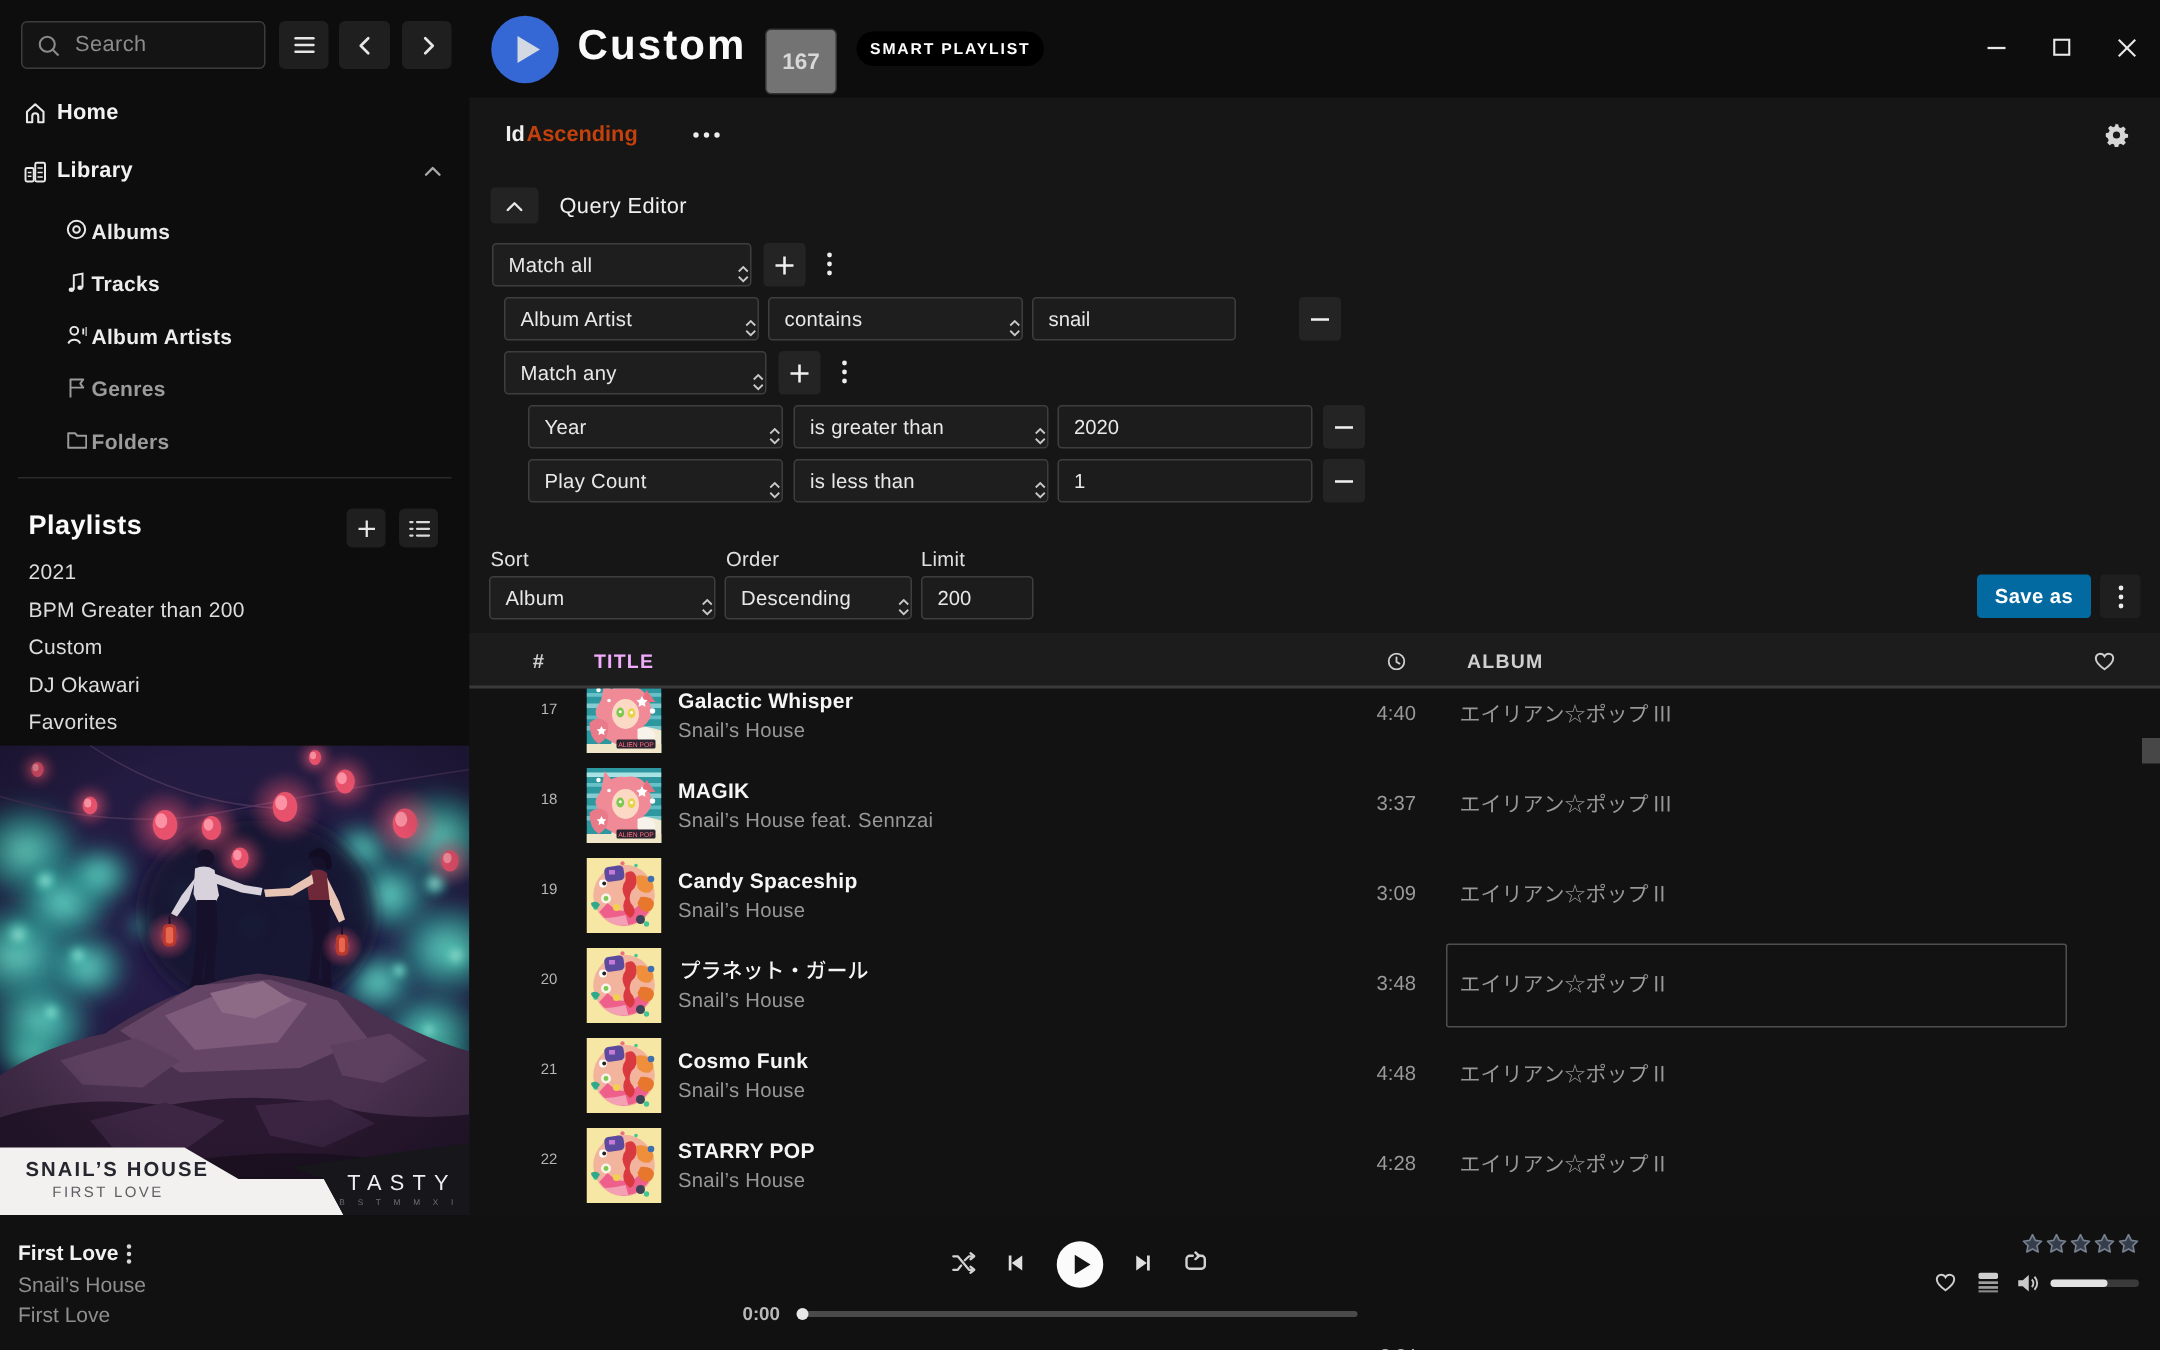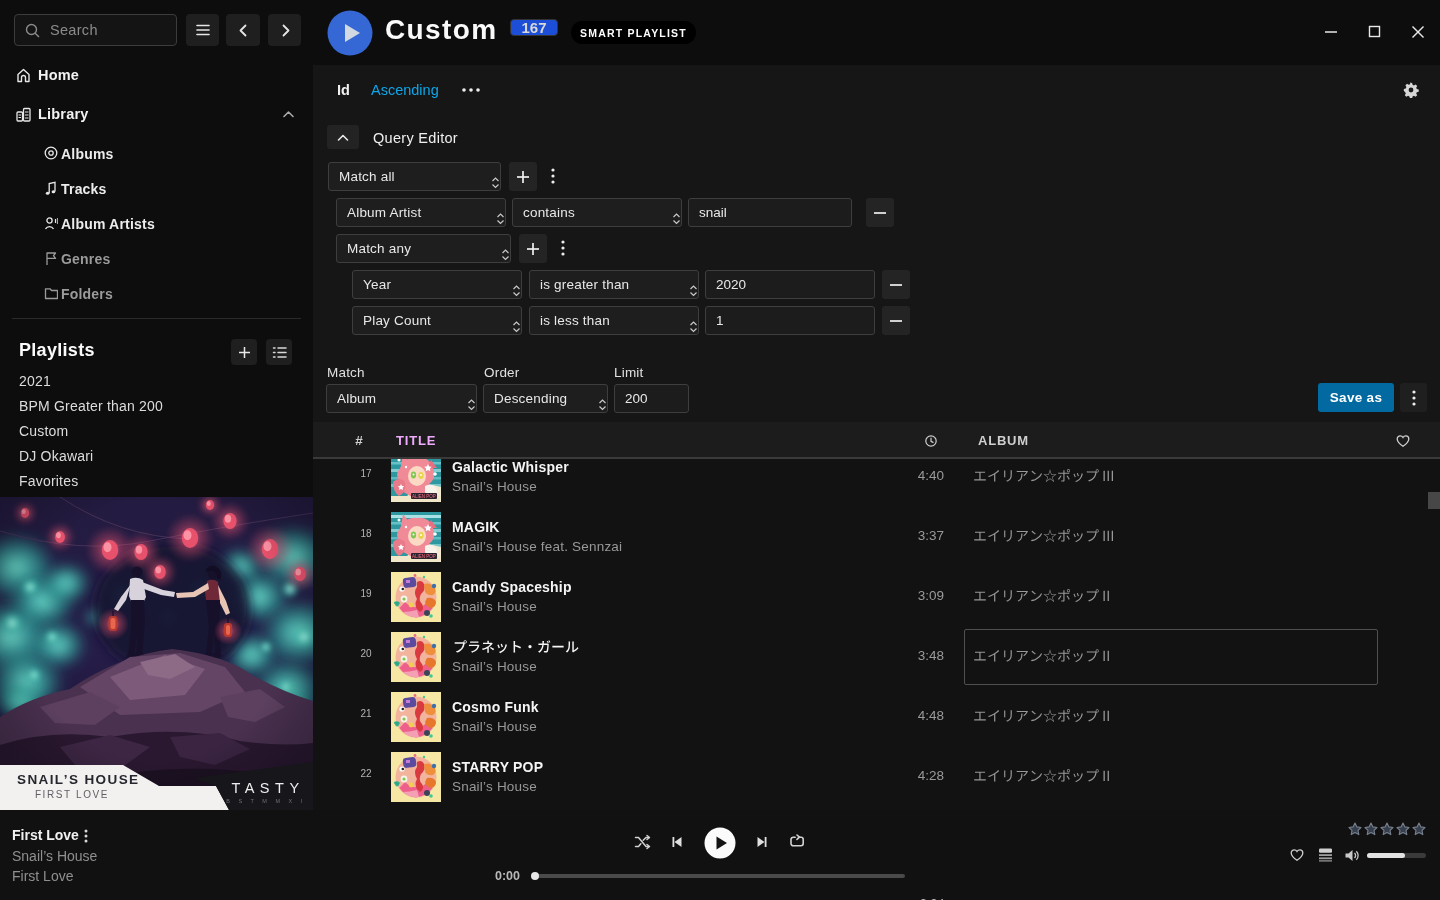--- a/index.html
+++ b/index.html
@@ -260,37 +260,37 @@
       <text x="72" y="301" font-family="Liberation Sans,sans-serif" font-size="10" fill="#5e5e64" letter-spacing="1.6" text-anchor="middle">FIRST LOVE</text>
       <text x="268" y="296" font-family="Liberation Sans,sans-serif" font-size="14.5" fill="#eeeeee" letter-spacing="5.5" text-anchor="middle">TASTY</text>
       <text x="266" y="306" font-family="Liberation Sans,sans-serif" font-size="5.5" fill="#6e6e74" letter-spacing="3.5" text-anchor="middle">B S T M M X I</text>
     </svg>
 <div class="abs" style="left:313px;top:0;width:1127px;height:65px;background:#0d0d0d;"></div>
 <svg class="abs" style="left:327px;top:10px;" width="46" height="46" viewBox="0 0 46 46">
       <circle cx="23" cy="23" r="22.5" fill="#3568d4"></circle>
       <polygon points="18,14 33,23 18,32" fill="#d3d9e3"></polygon>
     </svg>
 <div class="abs" style="left:385px;top:14px;font-size:28px;font-weight:bold;color:#fafafa;letter-spacing:1.4px;">Custom</div>
-<div class="abs" style="left:510px;top:19px;width:48px;height:17px;background:#1d4ed8;border:1px solid #333;border-radius:4px;display:flex;align-items:center;justify-content:center;color:#d8d8d8;font-size:15px;font-weight:bold;">167</div>
+<div class="abs" style="left:510px;top:19px;width:48px;height:44px;background:#737373;border:1px solid #333;border-radius:4px;display:flex;align-items:center;justify-content:center;color:#d8d8d8;font-size:15px;font-weight:bold;">167</div>
 <div class="abs" style="left:571px;top:21px;width:125px;height:23px;background:#000;border-radius:12px;display:flex;align-items:center;justify-content:center;color:#fff;font-size:10.5px;font-weight:bold;letter-spacing:1.2px;">SMART PLAYLIST</div>
 <svg class="abs" style="left:1324px;top:26px;" width="14" height="12" viewBox="0 0 14 12">
       <line x1="1" y1="6" x2="13" y2="6" stroke="#e8e8e8" stroke-width="1.5"></line>
     </svg>
 <svg class="abs" style="left:1368px;top:25px;" width="13" height="13" viewBox="0 0 13 13">
       <rect x="1.5" y="1.5" width="10" height="10" fill="none" stroke="#e8e8e8" stroke-width="1.4"></rect>
     </svg>
 <svg class="abs" style="left:1411px;top:25px;" width="14" height="14" viewBox="0 0 14 14">
       <line x1="1.5" y1="1.5" x2="12.5" y2="12.5" stroke="#e8e8e8" stroke-width="1.4"></line>
       <line x1="12.5" y1="1.5" x2="1.5" y2="12.5" stroke="#e8e8e8" stroke-width="1.4"></line>
     </svg>
 <div class="abs" id="mainbg"></div>
 <div class="abs" id="listbg"></div>
 <div class="abs" id="hdrstrip"></div>
 <div class="abs" style="left:337px;top:82px;font-size:14.5px;font-weight:bold;color:#f0f0f0;">Id</div>
-<div class="abs" style="left:371px;top:82px;font-size:14.5px;font-weight:normal;color:#0ea5e9;">Ascending</div>
+<div class="abs" style="left:351px;top:82px;font-size:14.5px;font-weight:bold;color:#c2410c;">Ascending</div>
 <svg class="abs" style="left:462px;top:88px;" width="20" height="4" viewBox="0 0 20 4">
       <circle cx="2" cy="2" r="1.8" fill="#ededed"></circle>
       <circle cx="9" cy="2" r="1.8" fill="#ededed"></circle>
       <circle cx="16" cy="2" r="1.8" fill="#ededed"></circle>
     </svg>
 <svg class="abs" style="left:1403px;top:82px;" width="16" height="16" viewBox="0 0 16 16">
       <path fill="#d6d6d6" d="M8 .8l1.1.1.5 1.9 1.3.6 1.7-1 1.6 1.6-1 1.7.6 1.3 1.9.5.1 1.1-.1 1.1-1.9.5-.6 1.3 1 1.7-1.6 1.6-1.7-1-1.3.6-.5 1.9-1.1.1-1.1-.1-.5-1.9-1.3-.6-1.7 1-1.6-1.6 1-1.7-.6-1.3L.9 9.1.8 8l.1-1.1 1.9-.5.6-1.3-1-1.7L4 1.8l1.7 1 1.3-.6.5-1.9z"></path>
       <circle cx="8" cy="8" r="2.4" fill="#1a1a1a"></circle>
     </svg>
 <div class="abs" style="left:327px;top:125px;width:32px;height:24px;background:#232323;border-radius:3px;display:flex;align-items:center;justify-content:center;">
@@ -321,21 +321,21 @@
           <polyline points="1.5,4 4.5,1 7.5,4" fill="none" stroke="#c9c9c9" stroke-width="1.2"></polyline>
           <polyline points="1.5,7.5 4.5,10.5 7.5,7.5" fill="none" stroke="#c9c9c9" stroke-width="1.2"></polyline>
         </svg>
       </span></div>
 <div class="sel" style="left:512px;top:198px;width:170px;">contains<span class="uf">
         <svg class="abs" style="" width="9" height="12" viewBox="0 0 9 12">
           <polyline points="1.5,4 4.5,1 7.5,4" fill="none" stroke="#c9c9c9" stroke-width="1.2"></polyline>
           <polyline points="1.5,7.5 4.5,10.5 7.5,7.5" fill="none" stroke="#c9c9c9" stroke-width="1.2"></polyline>
         </svg>
       </span></div>
-<div class="inp" style="left:688px;top:198px;width:164px;">snail</div>
+<div class="inp" style="left:688px;top:198px;width:136px;">snail</div>
 <div class="qbtn" style="left:866px;top:198px;">
       <svg class="abs" style="" width="16" height="14" viewBox="0 0 16 14">
         <line x1="2" y1="7" x2="14" y2="7" stroke="#f0f0f0" stroke-width="1.7"></line>
       </svg>
     </div>
 <div class="sel" style="left:336px;top:234px;width:175px;">Match any<span class="uf">
         <svg class="abs" style="" width="9" height="12" viewBox="0 0 9 12">
           <polyline points="1.5,4 4.5,1 7.5,4" fill="none" stroke="#c9c9c9" stroke-width="1.2"></polyline>
           <polyline points="1.5,7.5 4.5,10.5 7.5,7.5" fill="none" stroke="#c9c9c9" stroke-width="1.2"></polyline>
         </svg>
@@ -380,21 +380,21 @@
           <polyline points="1.5,4 4.5,1 7.5,4" fill="none" stroke="#c9c9c9" stroke-width="1.2"></polyline>
           <polyline points="1.5,7.5 4.5,10.5 7.5,7.5" fill="none" stroke="#c9c9c9" stroke-width="1.2"></polyline>
         </svg>
       </span></div>
 <div class="inp" style="left:705px;top:306px;width:170px;">1</div>
 <div class="qbtn" style="left:882px;top:306px;">
       <svg class="abs" style="" width="16" height="14" viewBox="0 0 16 14">
         <line x1="2" y1="7" x2="14" y2="7" stroke="#f0f0f0" stroke-width="1.7"></line>
       </svg>
     </div>
-<div class="lbl" style="left:327px;top:365px;">Match</div>
+<div class="lbl" style="left:327px;top:365px;">Sort</div>
 <div class="lbl" style="left:484px;top:365px;">Order</div>
 <div class="lbl" style="left:614px;top:365px;">Limit</div>
 <div class="sel" style="left:326px;top:384px;width:151px;">Album<span class="uf">
         <svg class="abs" style="" width="9" height="12" viewBox="0 0 9 12">
           <polyline points="1.5,4 4.5,1 7.5,4" fill="none" stroke="#c9c9c9" stroke-width="1.2"></polyline>
           <polyline points="1.5,7.5 4.5,10.5 7.5,7.5" fill="none" stroke="#c9c9c9" stroke-width="1.2"></polyline>
         </svg>
       </span></div>
 <div class="sel" style="left:483px;top:384px;width:125px;">Descending<span class="uf">
         <svg class="abs" style="" width="9" height="12" viewBox="0 0 9 12">

